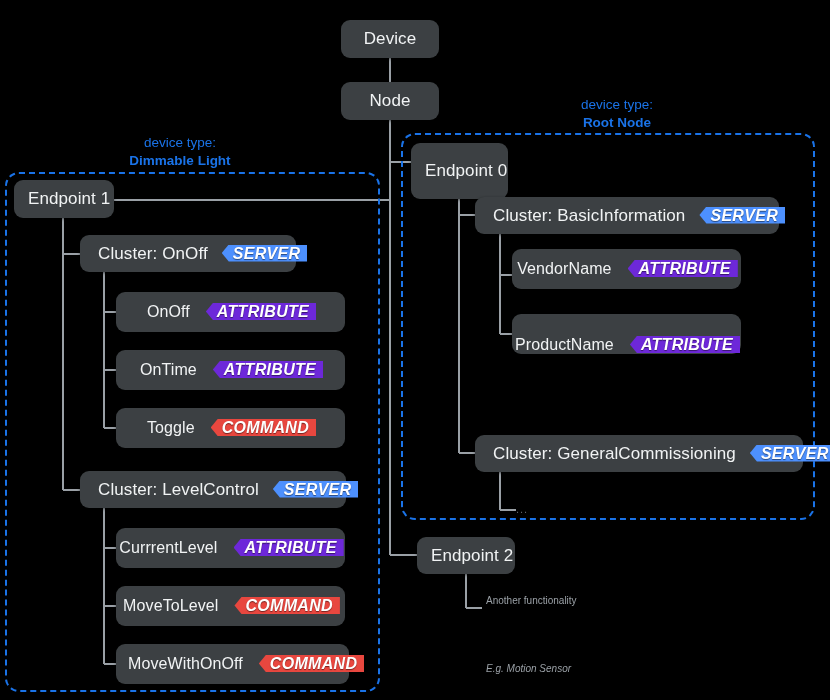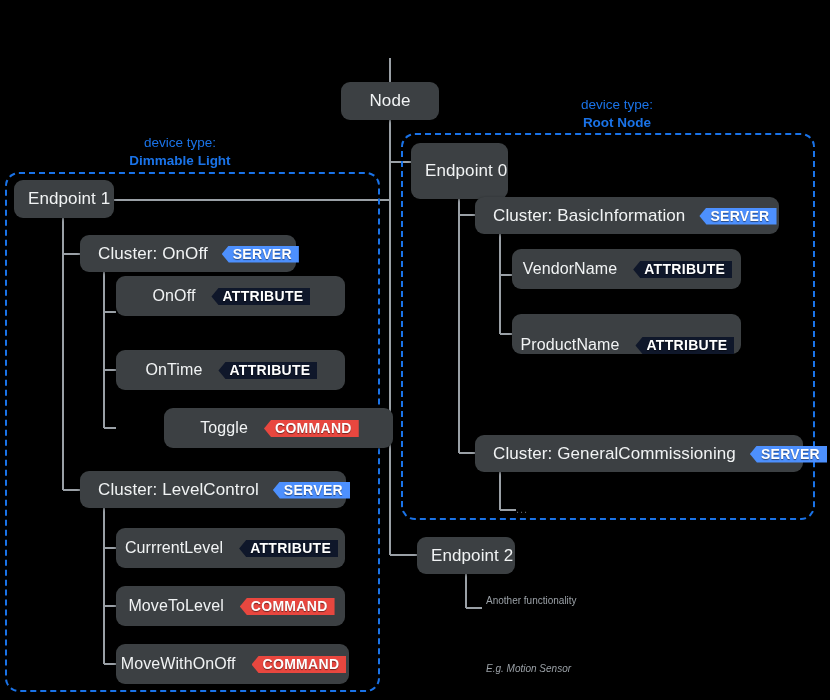--- a/index.html
+++ b/index.html
@@ -59,34 +59,35 @@
     padding-left: 12px;
     padding-right: 10px;
     justify-content: center;
   }
   .box-item .label { font-size: 16px; }
   .box-item .badge-wrap { margin-left: 16px; }
 
   
   .badge {
     display: inline-block;
-    font-size: 14px;
+    font-size: 16px;
     font-weight: bold;
     letter-spacing: 0.3px;
     color: #ffffff;
     line-height: 17px;
     height: 17px;
     padding: 0 7px 0 11px;
     box-sizing: border-box;
     text-shadow: 0 1px 1px rgba(0,0,0,0.5);
     -webkit-clip-path: polygon(7px 0, 100% 0, 100% 100%, 7px 100%, 0 50%);
     clip-path: polygon(7px 0, 100% 0, 100% 100%, 7px 100%, 0 50%);
+    font-style: italic;
   }
   .badge-server { background: #4d90fe; }
-  .badge-attribute { background: #0f172a; }
+  .badge-attribute { background: #6d28d9; }
   .badge-command  { background: #e8473f; }
 
   
   .group {
     position: absolute;
     border: 2px dashed #1a73e8;
     border-radius: 14px;
     box-sizing: border-box;
     background: transparent;
   }
@@ -171,51 +172,54 @@
     <div class="ln1">device type:</div>
     <div class="ln2">Dimmable Light</div>
   </div>
 
   <div class="group" style="left:401px; top:133px; width:414px; height:387px;"></div>
   <div class="group-caption" style="left:527px; top:96px; width:180px;">
     <div class="ln1">device type:</div>
     <div class="ln2">Root Node</div>
   </div>
 
+  <div class="node-box box-center" style="left:341px; top:20px; width:98px; height:38px;">
+    <span class="label">Device</span>
+  </div>
 
   <div class="node-box box-center" style="left:341px; top:82px; width:98px; height:38px;">
     <span class="label">Node</span>
   </div>
 
   <div class="node-box box-left" style="left:14px; top:180px; width:100px; height:38px;">
     <span class="label">Endpoint 1</span>
   </div>
 
   <div class="node-box box-cluster" style="left:80px; top:235px; width:216px; height:37px;">
     <span class="label">Cluster: OnOff</span>
     <span class="badge-wrap">
       <span class="badge badge-server">SERVER</span>
     </span>
   </div>
 
-  <div class="node-box box-item" style="left:116px; top:276px; width:229px; height:40px;">
+  <div class="node-box box-item" style="left:116px; top:292px; width:229px; height:40px;">
     <span class="label">OnOff</span>
     <span class="badge-wrap">
       <span class="badge badge-attribute">ATTRIBUTE</span>
     </span>
   </div>
 
   <div class="node-box box-item" style="left:116px; top:350px; width:229px; height:40px;">
     <span class="label">OnTime</span>
     <span class="badge-wrap">
       <span class="badge badge-attribute">ATTRIBUTE</span>
     </span>
   </div>
 
-  <div class="node-box box-item" style="left:116px; top:408px; width:229px; height:40px;margin-left:48px;">
+  <div class="node-box box-item" style="left:116px; top:408px; width:229px; height:40px;">
     <span class="label">Toggle</span>
     <span class="badge-wrap">
       <span class="badge badge-command">COMMAND</span>
     </span>
   </div>
 
   <div class="node-box box-cluster" style="left:80px; top:471px; width:266px; height:37px;">
     <span class="label">Cluster: LevelControl</span>
     <span class="badge-wrap">
       <span class="badge badge-server">SERVER</span>
@@ -229,21 +233,21 @@
     </span>
   </div>
 
   <div class="node-box box-item" style="left:116px; top:586px; width:229px; height:40px;">
     <span class="label">MoveToLevel</span>
     <span class="badge-wrap">
       <span class="badge badge-command">COMMAND</span>
     </span>
   </div>
 
-  <div class="node-box box-item" style="left:116px; top:644px; width:233px; height:40px;">
+  <div class="node-box box-item" style="left:116px; top:644px; width:233px; height:40px;justify-content:space-between;">
     <span class="label">MoveWithOnOff</span>
     <span class="badge-wrap">
       <span class="badge badge-command">COMMAND</span>
     </span>
   </div>
 
   <div class="node-box box-left" style="left:411px; top:143px; width:97px; height:56px;">
     <span class="label">Endpoint 0</span>
   </div>
 

